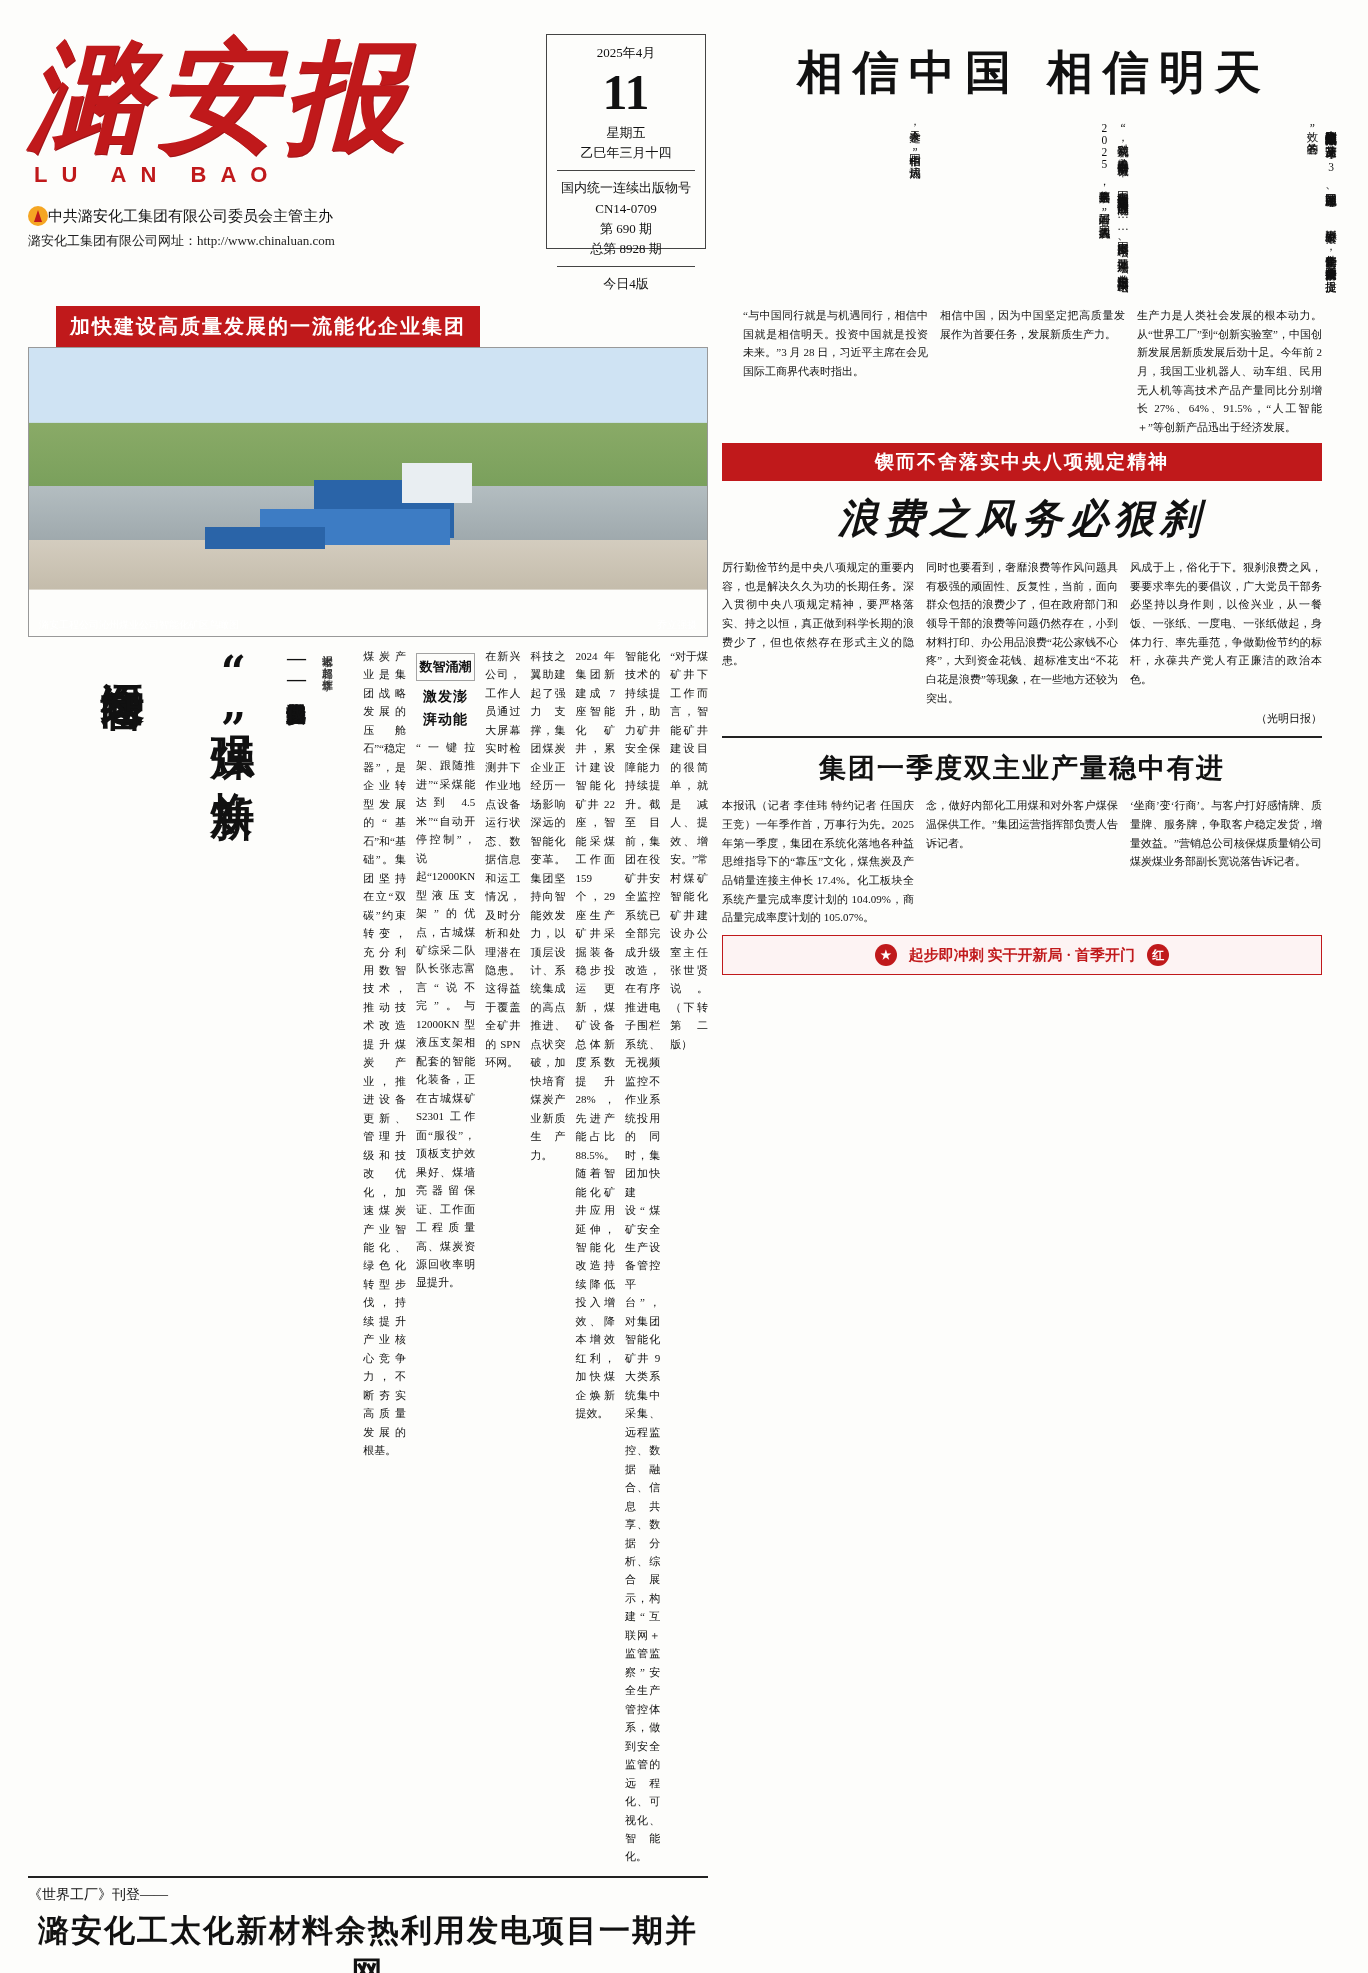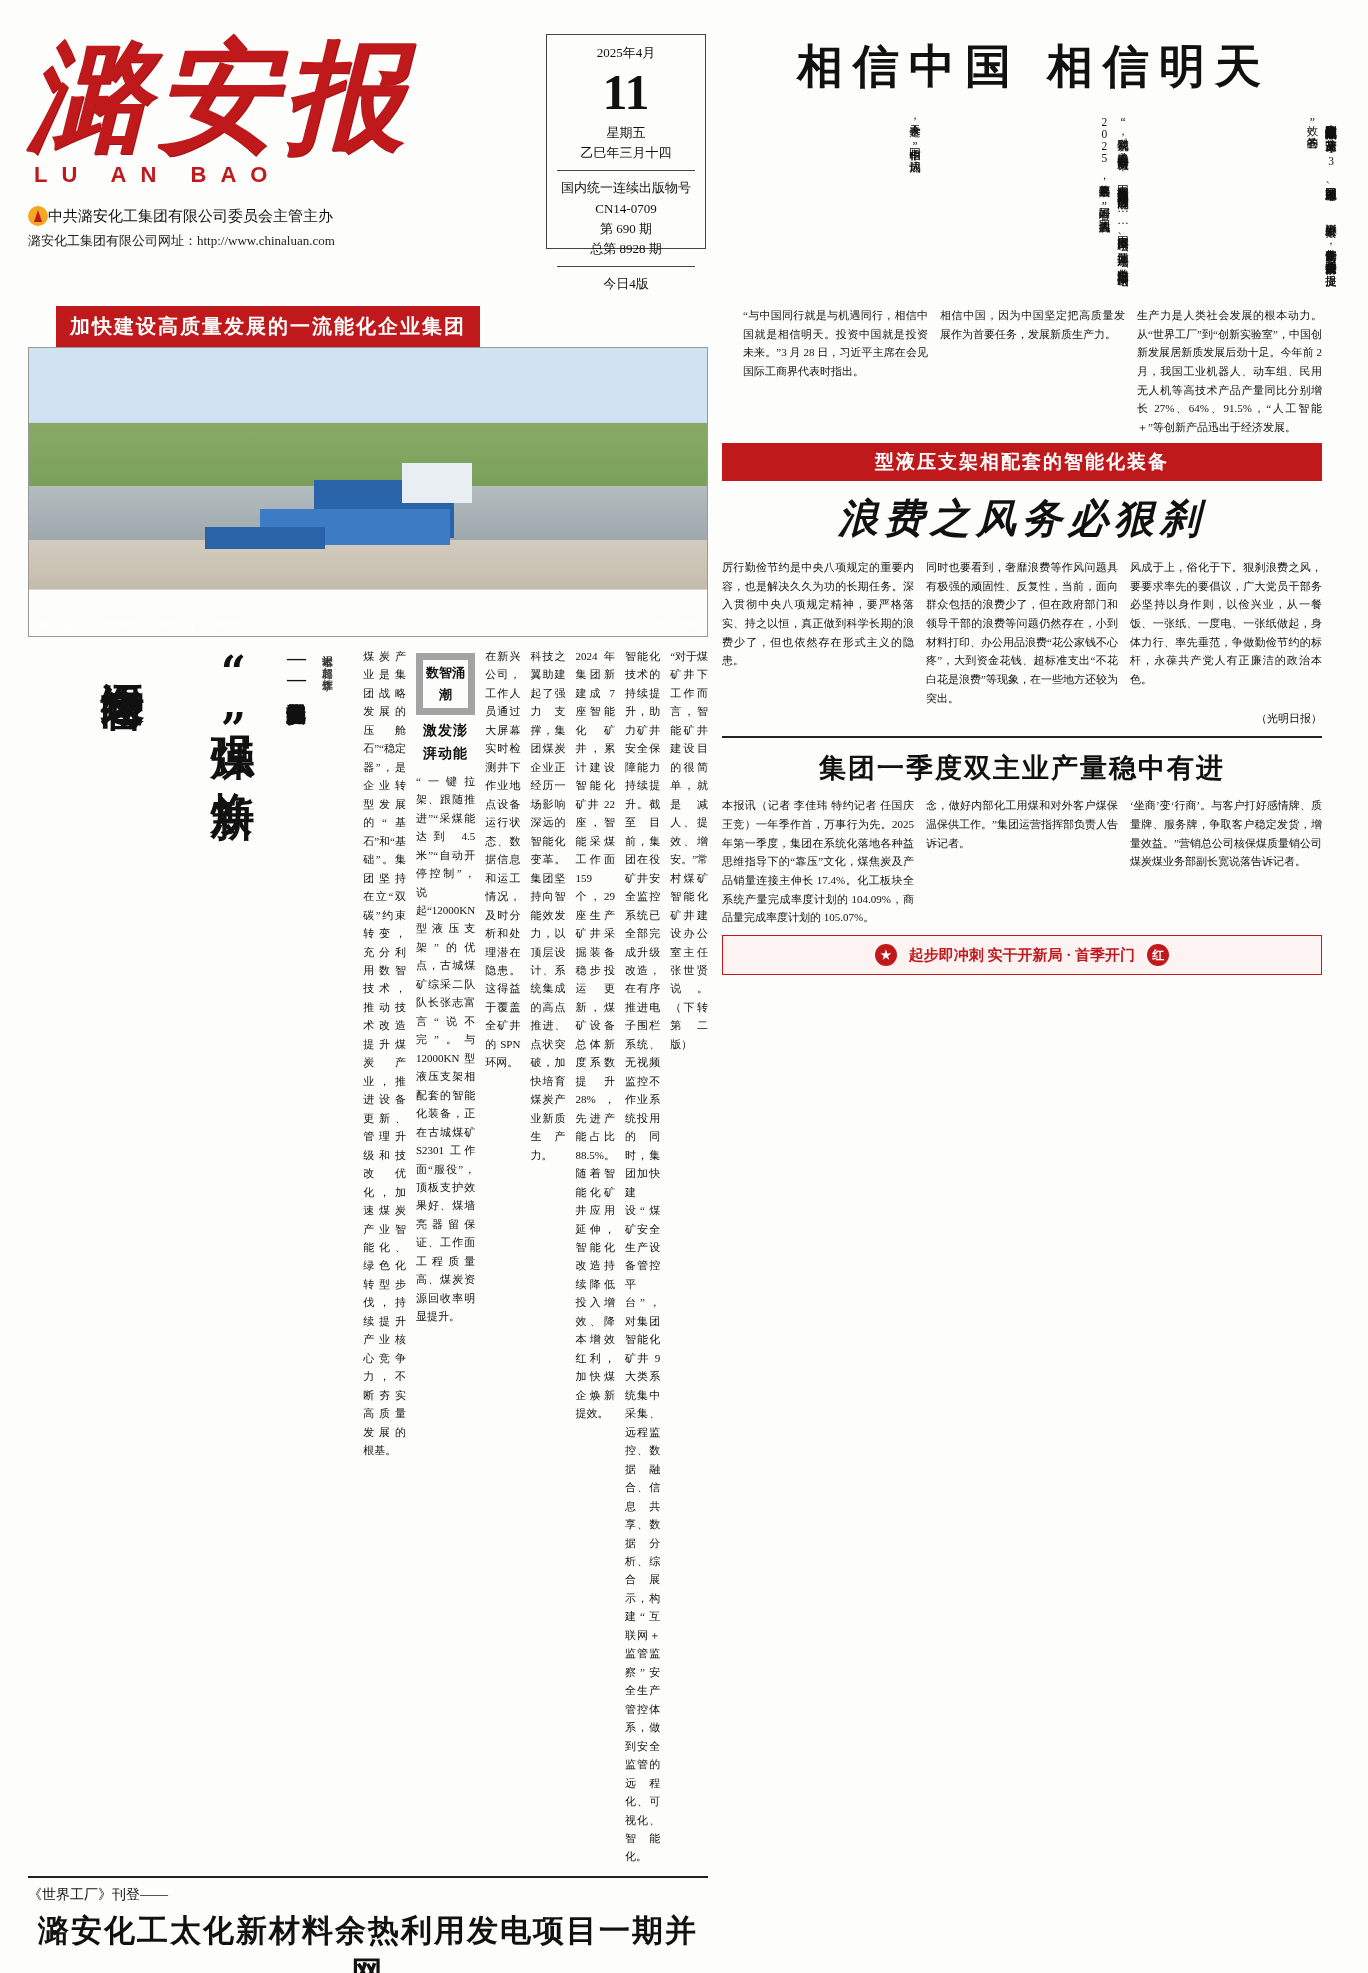--- a/index.html
+++ b/index.html
@@ -45,21 +45,21 @@
   .mast-date{
     width:160px;border:1px solid #444;margin-left:18px;margin-top:16px;
     text-align:center;font-size:13px;line-height:1.55;padding:8px 4px;box-sizing:border-box;height:215px;
   }
   .mast-date .big{font-size:50px;font-weight:700;line-height:1;margin:4px 0 6px;}
   .mast-date .divider{height:1px;background:#444;margin:7px 6px;}
 
   .mast-right{flex:1;margin-left:22px;margin-top:10px;}
   .slogan{
     text-align:center;font-size:46px;font-weight:700;letter-spacing:10px;
-    font-family:"DejaVu Serif",serif;color:#111;margin-top:8px;
+    font-family:"DejaVu Serif",serif;color:#111;margin-top:14px;
   }
   .mast-cols{display:flex;gap:12px;margin-top:18px;}
   .mast-cols .col{
     flex:1;font-size:11.5px;line-height:1.62;text-align:justify;
     writing-mode:vertical-rl;text-orientation:upright;height:150px;
   }
 
   
   .banner{
     margin:0 28px;background:#c0191b;color:#fff;font-weight:700;font-size:20px;
@@ -96,21 +96,21 @@
   }
   .feat-sub{
     width:52px;font-size:19px;line-height:1.5;writing-mode:vertical-rl;text-orientation:upright;
     height:470px;font-weight:600;
   }
   .feat-body{flex:1;display:flex;gap:10px;padding-left:8px;}
   .tcol{flex:1;font-size:11px;line-height:1.68;text-align:justify;}
   .byline{font-size:11px;writing-mode:vertical-rl;text-orientation:upright;height:150px;color:#333;}
 
   .boxhead{
-    border:7px solid #a3a3a3;text-align:center;font-size:13px;padding:2px 0;margin:6px 0 2px;font-weight:700;
+    border:1px solid #a3a3a3;text-align:center;font-size:13px;padding:2px 0;margin:6px 0 2px;font-weight:700;
   }
   .subhead-c{text-align:center;font-size:14px;font-weight:700;margin:4px 0 6px;letter-spacing:1px;}
 
   
   .sec-divider{border-top:2px solid #222;margin:10px 0 8px;}
   .cited{font-size:14px;margin:4px 0;}
   .headline2{
     text-align:center;font-size:31px;font-weight:700;letter-spacing:2px;margin:6px 0 10px;
     font-family:"DejaVu Serif",serif;
   }
@@ -231,21 +231,21 @@
     </div>
 
     <div class="col-right">
 
       <div class="three" style="margin-bottom:6px;margin-left:21px;">
         <div class="c">“与中国同行就是与机遇同行，相信中国就是相信明天。投资中国就是投资未来。”3 月 28 日，习近平主席在会见国际工商界代表时指出。</div>
         <div class="c">相信中国，因为中国坚定把高质量发展作为首要任务，发展新质生产力。</div>
         <div class="c">生产力是人类社会发展的根本动力。从“世界工厂”到“创新实验室”，中国创新发展居新质发展后劲十足。今年前 2 月，我国工业机器人、动车组、民用无人机等高技术产品产量同比分别增长 27%、64%、91.5%，“人工智能＋”等创新产品迅出于经济发展。</div>
       </div>
 
-      <div class="redbar">型液压支架相配套的智能化装备</div>
+      <div class="redbar">锲而不舍落实中央八项规定精神</div>
       <div class="headline-big">浪费之风务必狠刹</div>
       <div class="three">
         <div class="c">厉行勤俭节约是中央八项规定的重要内容，也是解决久久为功的长期任务。深入贯彻中央八项规定精神，要严格落实、持之以恒，真正做到科学长期的浪费少了，但也依然存在形式主义的隐患。</div>
         <div class="c">同时也要看到，奢靡浪费等作风问题具有极强的顽固性、反复性，当前，面向群众包括的浪费少了，但在政府部门和领导干部的浪费等问题仍然存在，小到材料打印、办公用品浪费“花公家钱不心疼”，大到资金花钱、超标准支出“不花白花是浪费”等现象，在一些地方还较为突出。</div>
         <div class="c">风成于上，俗化于下。狠刹浪费之风，要要求率先的要倡议，广大党员干部务必坚持以身作则，以俭兴业，从一餐饭、一张纸、一度电、一张纸做起，身体力行、率先垂范，争做勤俭节约的标杆，永葆共产党人有正廉洁的政治本色。</div>
       </div>
       <div class="src-right">（光明日报）</div>
 
       <div class="sec-divider"></div>
 

